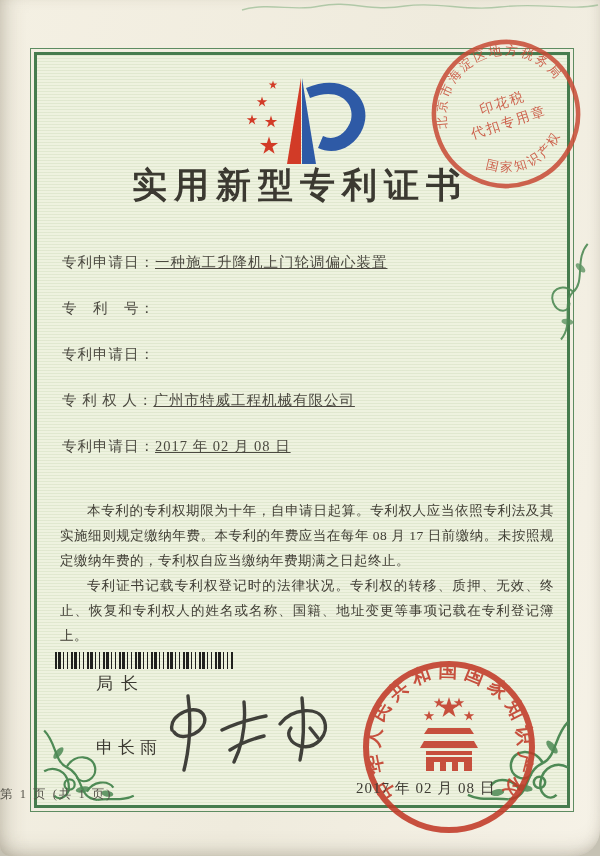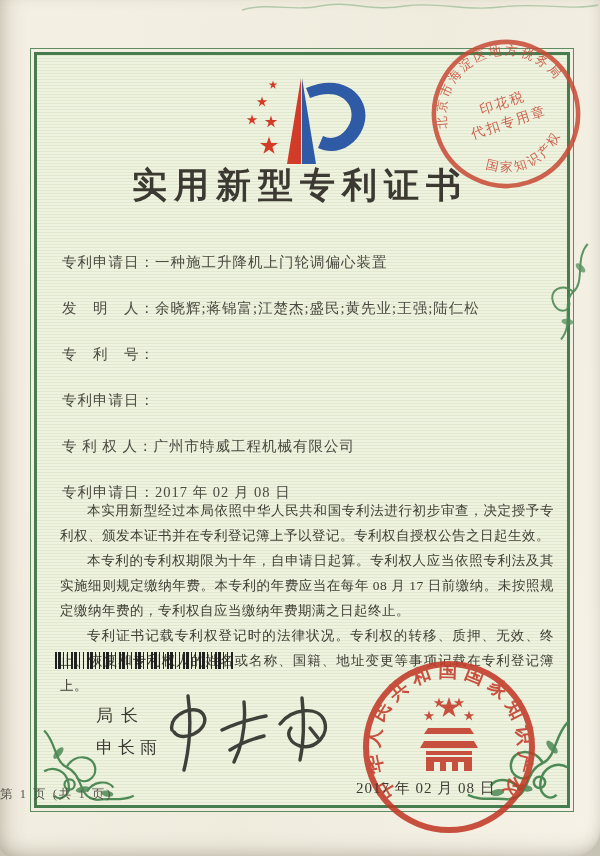--- a/index.html
+++ b/index.html
@@ -17,29 +17,29 @@
     background-image:repeating-linear-gradient(180deg,rgba(140,170,110,.14) 0 1px,rgba(0,0,0,0) 1px 3px);}
   .abs{position:absolute;}
   .cert-number{left:64px;top:82px;font-size:15px;letter-spacing:3px;color:#57554b;}
   .logo{left:238px;top:70px;width:140px;height:106px;}
   .title{left:0;width:600px;top:162px;text-align:center;font-size:35px;font-weight:bold;
     letter-spacing:7px;color:#3b3931;}
   .fields{left:62px;top:252px;width:480px;display:flex;flex-direction:column;gap:26px;
     font-size:14.5px;color:#4b4940;}
   .field{display:flex;line-height:20px;}
   .flabel{flex:0 0 auto;letter-spacing:1px;}
-  .fvalue{letter-spacing:1px;}
+  .fvalue{letter-spacing:1px;text-decoration:underline;}
   .paras{left:60px;top:498px;width:494px;font-size:13.5px;line-height:25px;
     color:#403e35;text-align:justify;letter-spacing:.5px;}
   .paras p{margin:0;text-indent:2em;}
   .barcode{left:55px;top:652px;width:178px;height:17px;
     background:repeating-linear-gradient(90deg,#20201e 0 2px,transparent 2px 3px,
       #20201e 3px 6px,transparent 6px 8px,#20201e 8px 9px,transparent 9px 12px,
       #20201e 12px 13px,transparent 13px 16px);}
-  .director-title{left:96px;top:704px;font-size:17px;letter-spacing:8px;color:#3c3a32;}
+  .director-title{left:96px;top:672px;font-size:17px;letter-spacing:8px;color:#3c3a32;}
   .director-name{left:96px;top:736px;font-size:17px;letter-spacing:5px;color:#3c3a32;}
   .signature{left:158px;top:690px;width:180px;height:88px;}
   .seal{left:360px;top:658px;width:178px;height:178px;z-index:3;}
   .seal-date{left:356px;top:779px;font-size:15px;letter-spacing:1px;color:#3e3c34;z-index:5;}
   .footer{left:0;width:600px;top:786px;text-align:left;font-size:12.5px;
     letter-spacing:2px;color:#55534a;}
   .tax-stamp{left:428px;top:36px;width:156px;height:156px;z-index:4;
     transform:rotate(-18deg);opacity:.85;}
   .flourish-bl{left:36px;top:700px;width:112px;height:112px;}
   .flourish-br{left:452px;top:688px;width:125px;height:125px;transform:scaleX(-1);}
@@ -79,41 +79,36 @@
   </svg>
 
   <div class="abs title">实用新型专利证书</div>
 
   <div class="abs fields">
     <div class="field">
       <span class="flabel">专利申请日：</span>
       <span class="fvalue">一种施工升降机上门轮调偏心装置</span>
     </div>
     <div class="field">
-      <span class="flabel">发　明　人：</span>
-      <span class="fvalue">余晓辉;蒋锦富;江楚杰;盛民;黄先业;王强;陆仁松</span>
-    </div>
-    <div class="field">
       <span class="flabel">专　利　号：</span>
     </div>
     <div class="field">
       <span class="flabel">专利申请日：</span>
     </div>
     <div class="field">
       <span class="flabel">专 利 权 人：</span>
       <span class="fvalue">广州市特威工程机械有限公司</span>
     </div>
     <div class="field">
       <span class="flabel">专利申请日：</span>
       <span class="fvalue">2017 年 02 月 08 日</span>
     </div>
   </div>
 
   <div class="abs paras">
-    <p>本实用新型经过本局依照中华人民共和国专利法进行初步审查，决定授予专利权、颁发本证书并在专利登记簿上予以登记。专利权自授权公告之日起生效。</p>
     <p>本专利的专利权期限为十年，自申请日起算。专利权人应当依照专利法及其实施细则规定缴纳年费。本专利的年费应当在每年 08 月 17 日前缴纳。未按照规定缴纳年费的，专利权自应当缴纳年费期满之日起终止。</p>
     <p>专利证书记载专利权登记时的法律状况。专利权的转移、质押、无效、终止、恢复和专利权人的姓名或名称、国籍、地址变更等事项记载在专利登记簿上。</p>
   </div>
 
   <div class="abs barcode"></div>
 
   <div class="abs director-title">局长</div>
   <div class="abs director-name">申长雨</div>
 
   <svg class="abs signature" viewBox="0 0 180 88">

